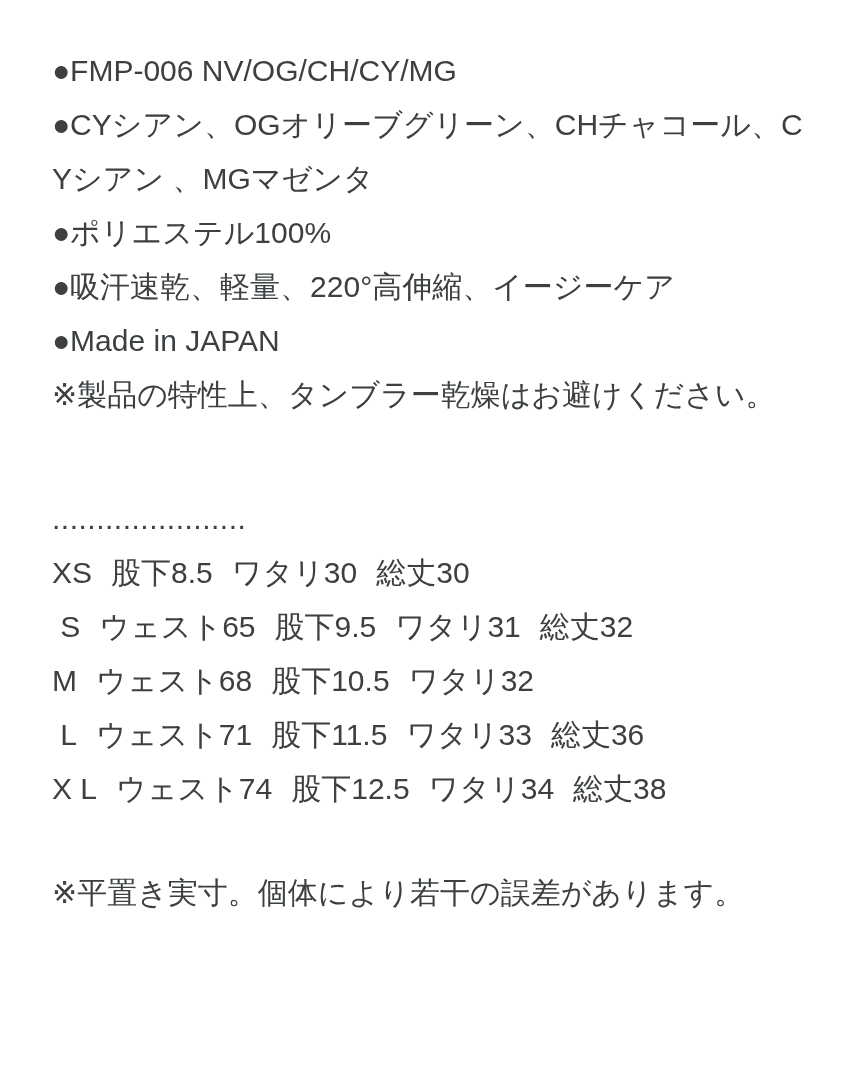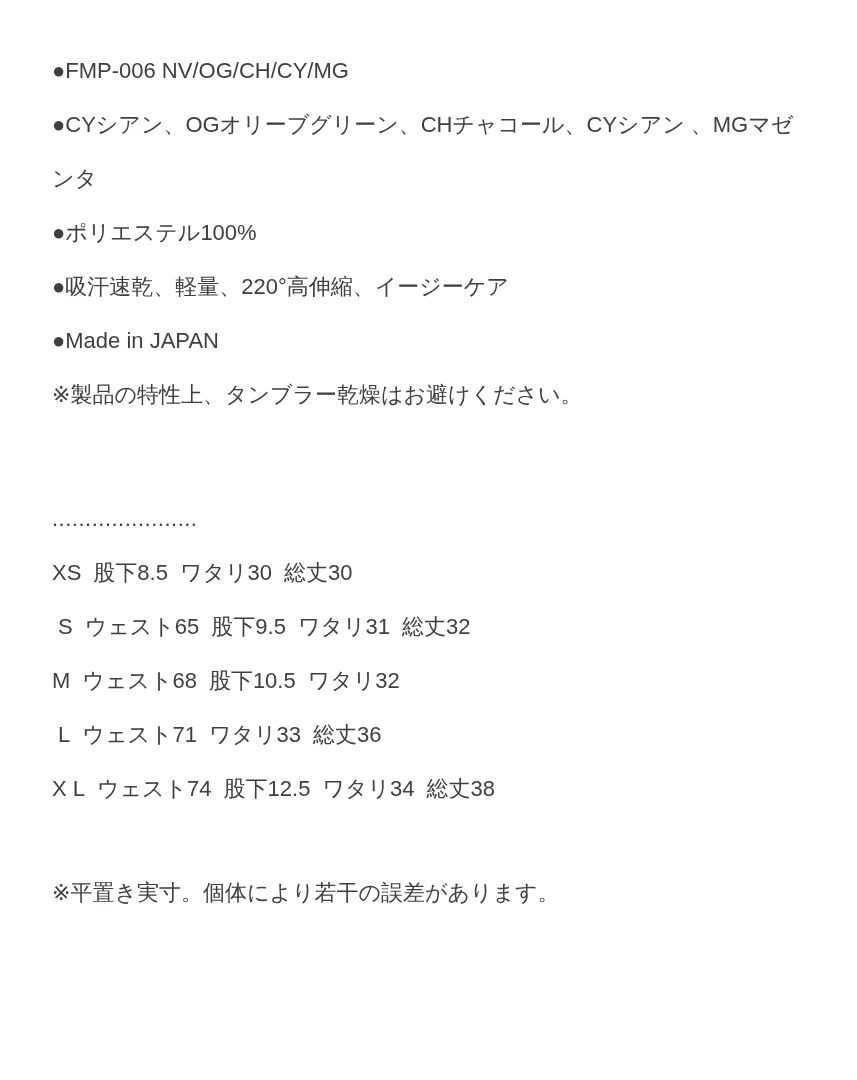--- a/index.html
+++ b/index.html
@@ -11,40 +11,40 @@
     height: 1080px;
     background: #ffffff;
     overflow: hidden;
   }
   .content {
     box-sizing: border-box;
     width: 857px;
     padding: 44px 52px 0 52px;
     color: #3c4043;
     font-family: "Liberation Sans", "DejaVu Sans", sans-serif;
-    font-size: 22px;
+    font-size: 30px;
     line-height: 54px;
   }
   .line {
     margin: 0;
     white-space: pre-wrap;
     word-break: break-all;
   }
   .spacer-lg { height: 70px; }
   .spacer-sm { height: 50px; }
   .dotted-divider {
     margin: 0;
     letter-spacing: 0.5px;
     white-space: pre;
   }
   .size-row {
     display: flex;
     flex-direction: row;
     align-items: baseline;
-    column-gap: 12px;
+    column-gap: 19px;
     white-space: pre;
   }
   .cell { display: inline-block; }
 </style>
 </head>
 <body>
 
 <div class="content">
 
   <div>
@@ -76,20 +76,21 @@
     </div>
     <div class="size-row">
       <span class="cell">M</span>
       <span class="cell">ウェスト68</span>
       <span class="cell">股下10.5</span>
       <span class="cell">ワタリ32</span>
     </div>
     <div class="size-row">
       <span class="cell"> L</span>
       <span class="cell">ウェスト71</span>
+      <span class="cell">股下11.5</span>
       <span class="cell">ワタリ33</span>
       <span class="cell">総丈36</span>
     </div>
     <div class="size-row">
       <span class="cell">X L</span>
       <span class="cell">ウェスト74</span>
       <span class="cell">股下12.5</span>
       <span class="cell">ワタリ34</span>
       <span class="cell">総丈38</span>
     </div>

